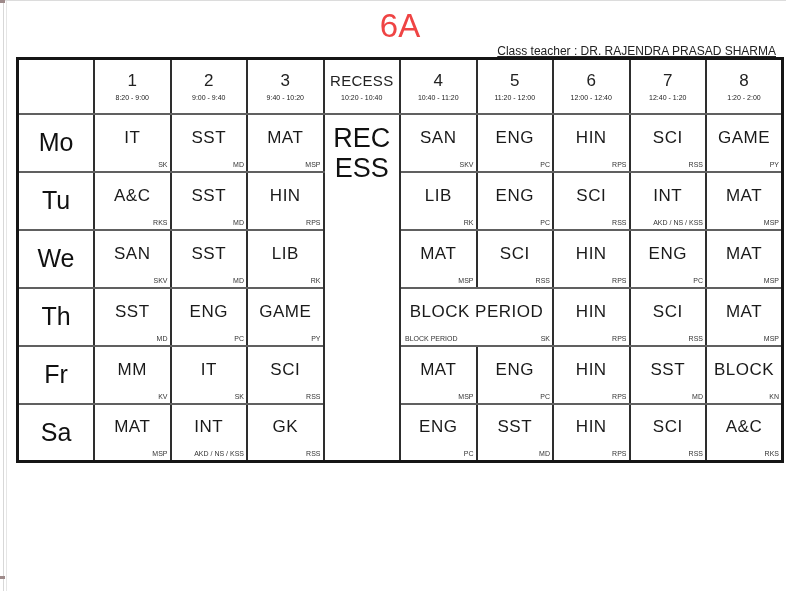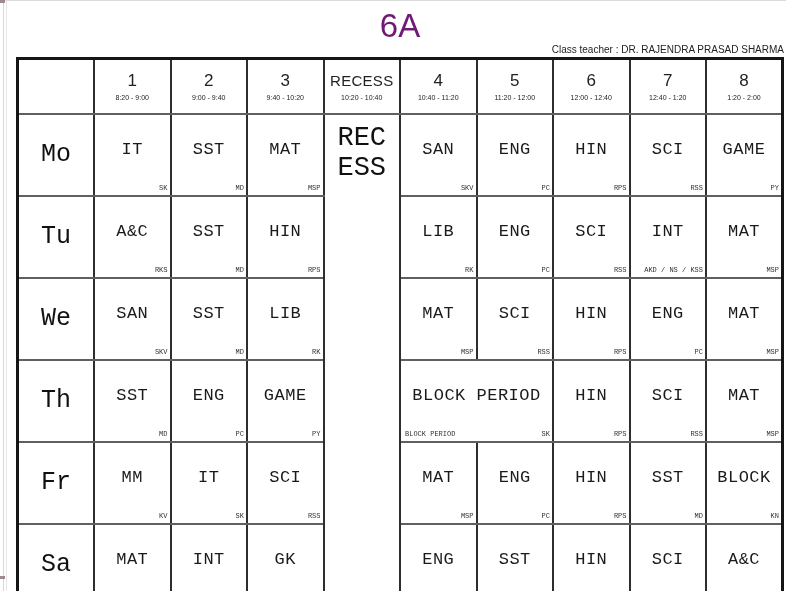--- a/index.html
+++ b/index.html
@@ -9,39 +9,39 @@
     color:#1a1a1a;overflow:hidden;
   }
   .edge-v1{position:absolute;left:3px;top:0;width:1px;height:591px;background:#d8d8d8;}
   .edge-v2{position:absolute;left:6px;top:0;width:1px;height:591px;background:#e6e6e6;}
   .edge-top{position:absolute;left:0;top:0;width:786px;height:1px;background:#dcdcdc;}
   .mark-tl{position:absolute;left:0;top:0;width:5px;height:3px;background:#9e8a8a;}
   .mark-bl{position:absolute;left:0;top:576px;width:5px;height:3px;background:#9e8a8a;}
 
   .title{
     position:absolute;left:16px;top:8px;width:768px;
-    text-align:center;font-size:33px;line-height:36px;color:#701a75;
+    text-align:center;font-size:33px;line-height:36px;color:#ef4444;
   }
   .teacher-line{
-    position:absolute;right:2px;top:44px;
-    font-size:10px;color:#222;white-space:nowrap;
+    position:absolute;right:10px;top:44px;
+    font-size:12px;color:#222;text-decoration:underline;white-space:nowrap;
   }
 
   table.tt{
     position:absolute;left:16px;top:57px;width:768px;
     border-collapse:collapse;table-layout:fixed;
     border:3px solid #151515;
   }
   .tt th,.tt td{
     border-left:2px solid #2e2e2e;border-right:2px solid #2e2e2e;
     border-top:2px solid #606060;border-bottom:2px solid #606060;
     padding:0;overflow:hidden;
   }
   .tt thead tr{height:55px;}
-  .tt tbody tr{height:82px;font-family:Liberation Mono, monospace;}
+  .tt tbody tr{height:58px;}
 
   th.phead{font-weight:normal;vertical-align:middle;text-align:center;}
   .pnum{font-size:17px;color:#222;line-height:18px;}
   .pnum.recess{font-size:15px;letter-spacing:0.3px;}
   .ptime{font-size:7px;color:#222;margin-top:4px;}
 
   td.day{
     text-align:center;vertical-align:middle;
     font-size:25px;color:#111;
   }

